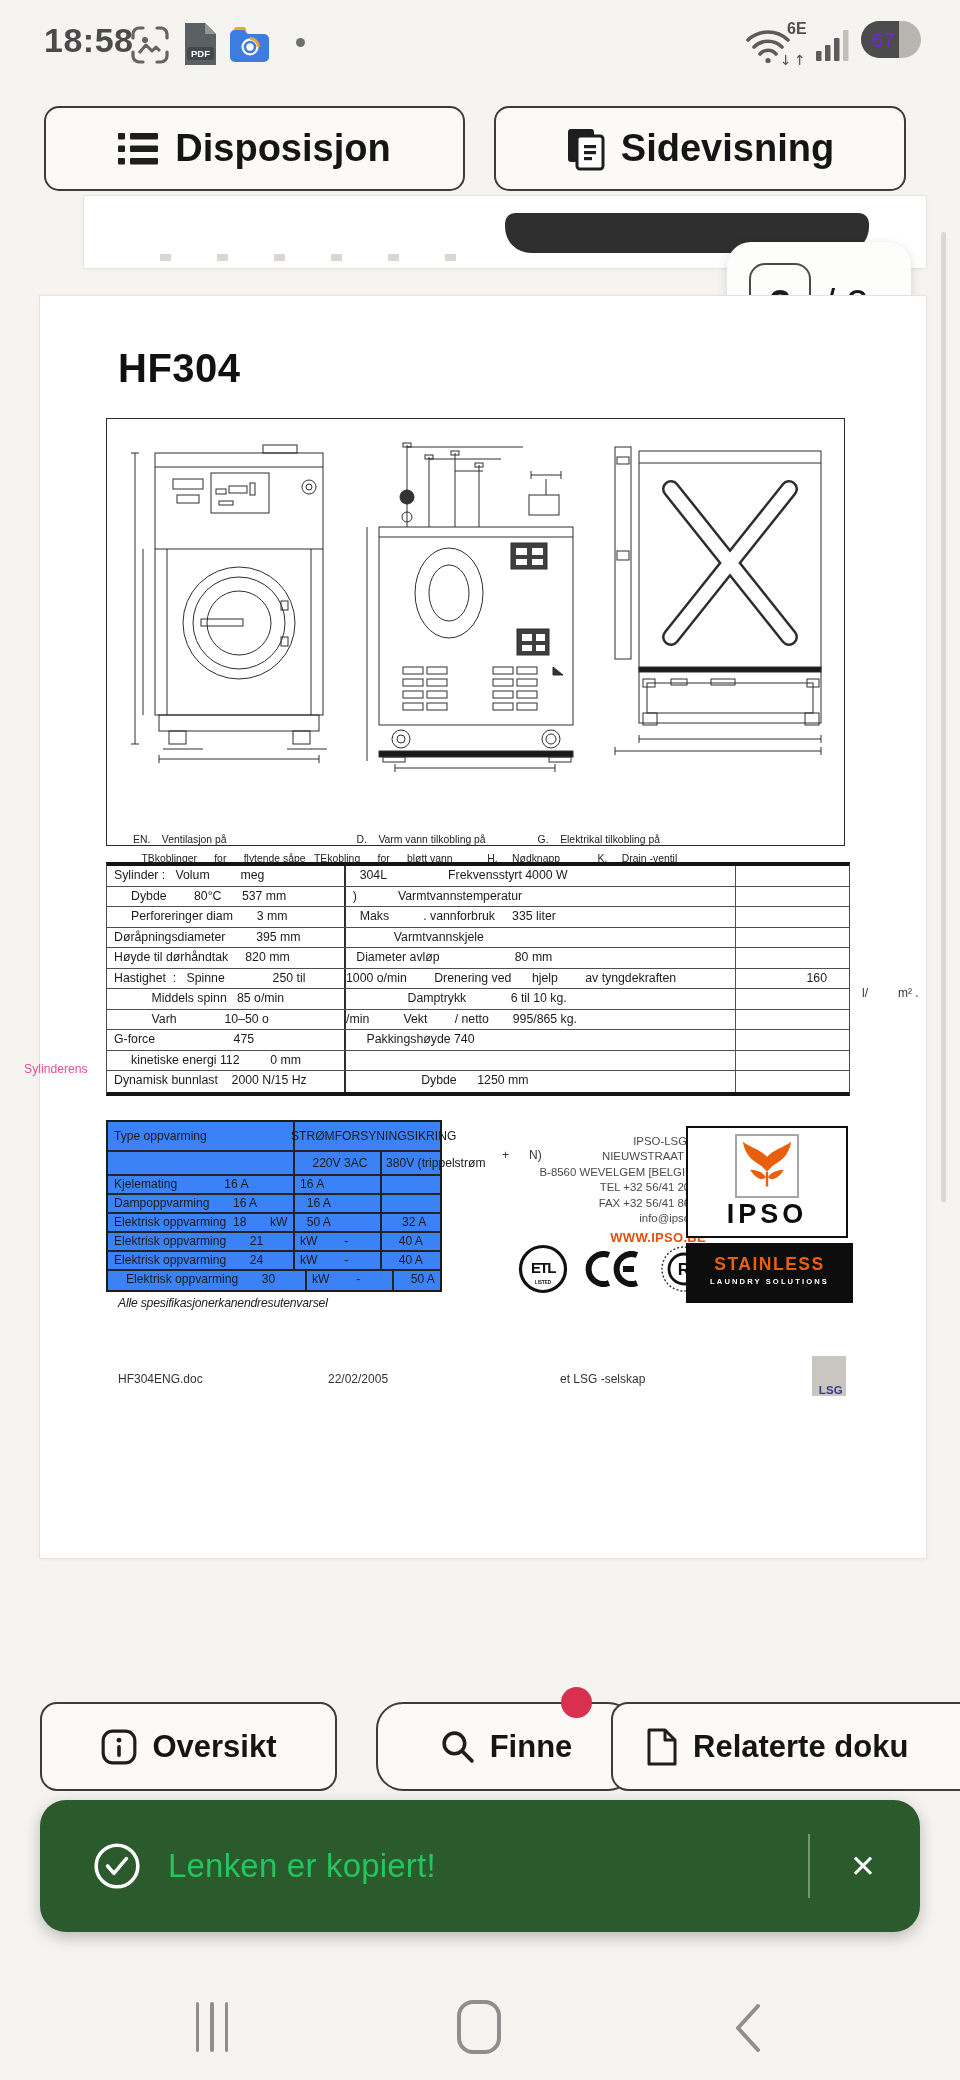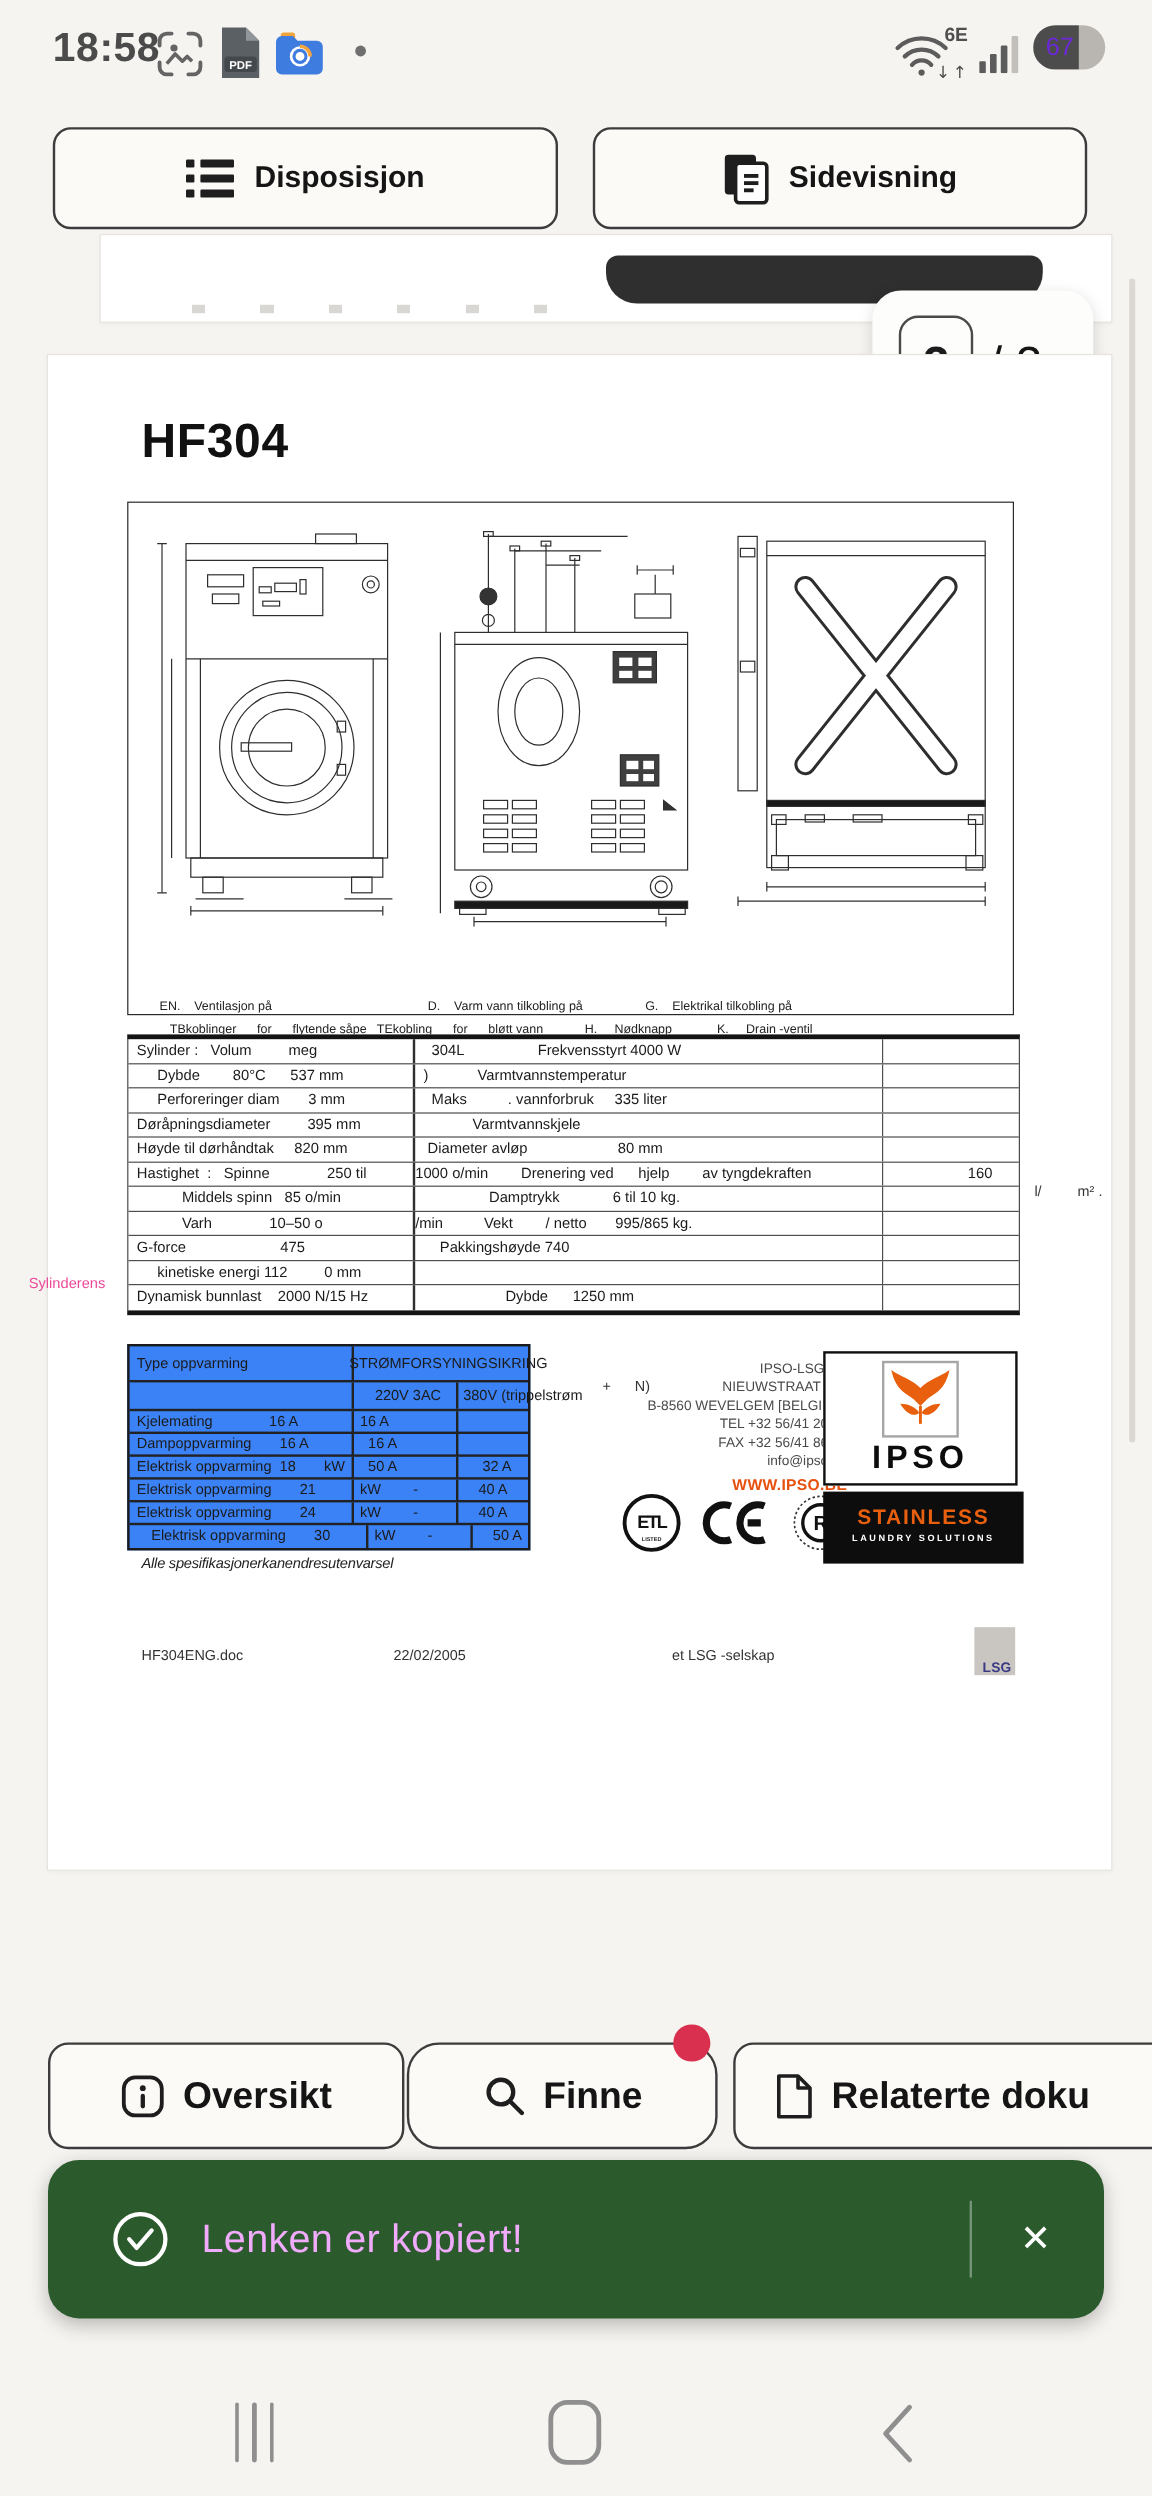--- a/index.html
+++ b/index.html
@@ -18,21 +18,21 @@
   .status-dot{width:9px; height:9px; border-radius:50%; background:#6f6f6f;}
   .battery{width:60px; height:37px; border-radius:19px; background:#b9b6b1; overflow:hidden;}
   .battery .fill{position:absolute; left:0; top:0; bottom:0; width:64%; background:#4c4c4c;}
   .battery .pct{position:absolute; left:0; top:0; width:74%; height:100%; display:flex; align-items:center; justify-content:center;
     color:#6d28d9; font-size:21px; font-weight:400;}
 
   
   .pill-btn{
     display:flex; align-items:center; justify-content:center; gap:15px;
     background:#fbfaf7; border:2.2px solid #3c3c3c; border-radius:15px;
-    font-size:25px; font-weight:700; color:#151515;
+    font-size:38px; font-weight:700; color:#151515;
   }
 
   
   .float-card{background:#fdfdfc; border-radius:24px; box-shadow:0 3px 12px rgba(0,0,0,.13);}
   .pageno-box{width:62px; height:84px; border:2.5px solid #4a4a4a; border-radius:16px;
     display:flex; align-items:center; justify-content:center; font-size:40px; font-weight:700;}
   .pageno-total{font-size:40px; font-weight:400; color:#161616;}
 
   
   .page{background:#fff; box-shadow:0 0 0 1px #e7e4df, 0 1px 5px rgba(0,0,0,.06);}
@@ -85,21 +85,21 @@
     position:absolute; top:1702px; height:89px;
     display:flex; align-items:center; justify-content:center; gap:14px;
     background:#fbfaf7; border:2.2px solid #3c3c3c; border-radius:17px;
     font-size:31px; font-weight:700; color:#151515; overflow:hidden;
   }
   .badge{width:31px; height:31px; border-radius:50%; background:var(--badge-red);}
 
   
   .toast{background:var(--toast-green); border-radius:26px; box-shadow:0 5px 16px rgba(0,0,0,.25);
     display:flex; align-items:center;}
-  .toast-msg{color:#f0abfc; font-size:33px; font-weight:500; letter-spacing:.2px;}
+  .toast-msg{color:#22c55e; font-size:33px; font-weight:500; letter-spacing:.2px;}
   .toast-divider{width:2px; height:64px; background:rgba(255,255,255,.35);}
   .toast-close{color:#fff; font-size:31px; font-weight:600; cursor:pointer;}
 
   
   .nav-recents span{display:inline-block; width:3.5px; height:50px; background:#8f8f8f; margin:0 5.5px; border-radius:2px;}
   .nav-home{width:44px; height:54px; border:4px solid #8f8f8f; border-radius:16px;}
 </style>
 </head>
 <body>
 
@@ -537,21 +537,21 @@
 
 <div class="tool-btn" style="left:40px; width:297px;">
   <svg width="38" height="38" viewBox="0 0 36 36">
     <rect x="3" y="3" width="30" height="30" rx="9" fill="none" stroke="#1e1e1e" stroke-width="3"></rect>
     <circle cx="18" cy="11.5" r="2.3" fill="#1e1e1e"></circle>
     <rect x="16.3" y="16" width="3.4" height="11.5" rx="1.7" fill="#1e1e1e"></rect>
   </svg>
   <span>Oversikt</span>
 </div>
 
-<div class="tool-btn" style="left:339px; width:259px;border-radius:27px;">
+<div class="tool-btn" style="left:376px; width:259px;border-radius:27px;">
   <svg width="37" height="37" viewBox="0 0 36 36">
     <circle cx="15" cy="15" r="10" fill="none" stroke="#1e1e1e" stroke-width="3.5"></circle>
     <line x1="23" y1="23" x2="32" y2="32" stroke="#1e1e1e" stroke-width="3.5" stroke-linecap="round"></line>
   </svg>
   <span>Finne</span>
 </div>
 <div class="abs badge" style="left:561px; top:1687px;"></div>
 
 <div class="tool-btn" style="left:611px; width:400px; justify-content:flex-start; padding-left:32px;">
   <svg width="34" height="40" viewBox="0 0 34 40">

